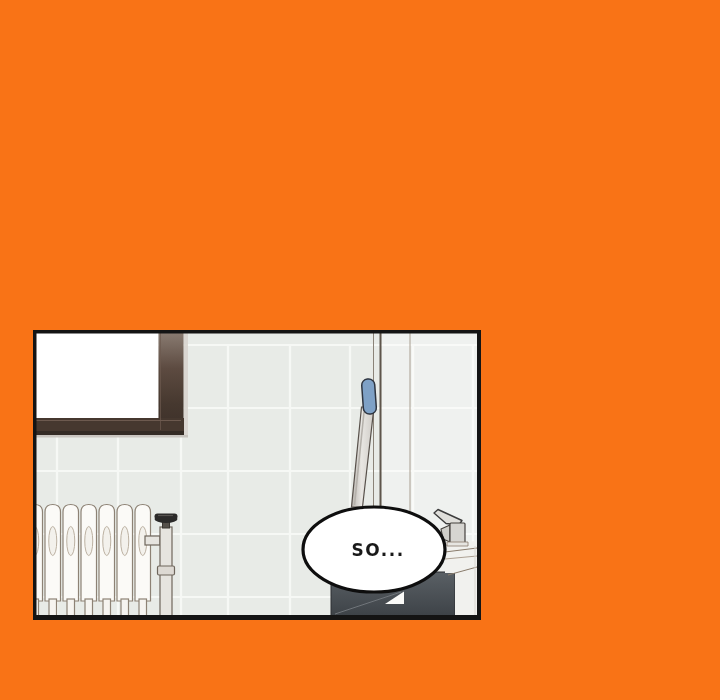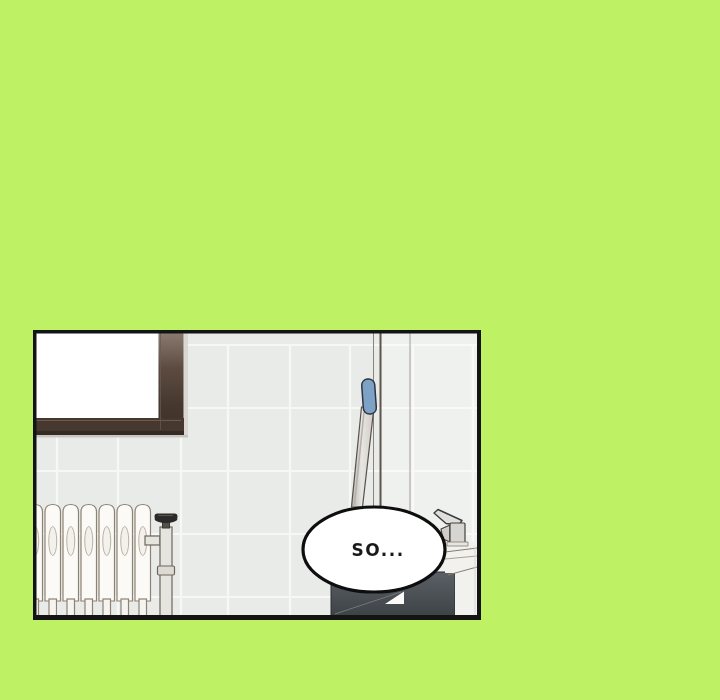--- a/index.html
+++ b/index.html
@@ -1,16 +1,16 @@
 <!DOCTYPE html>
 <html><head>
 <meta charset="utf-8">
 <style>
   html,body{margin:0;padding:0;background:#ffffff;}
-  .page{position:relative;width:720px;height:700px;background:#bef264;overflow:hidden;
+  .page{position:relative;width:720px;height:700px;background:#f97316;overflow:hidden;
         font-family:"DejaVu Sans",sans-serif;}
   .panel{position:absolute;left:33px;top:330px;width:448px;height:290px;}
   svg{display:block;}
   text.bubble-text{font-family:"DejaVu Sans",sans-serif;font-weight:bold;
         font-size:17px;letter-spacing:1.5px;}
 </style>
 </head>
 <body>
 
 <div class="page">

